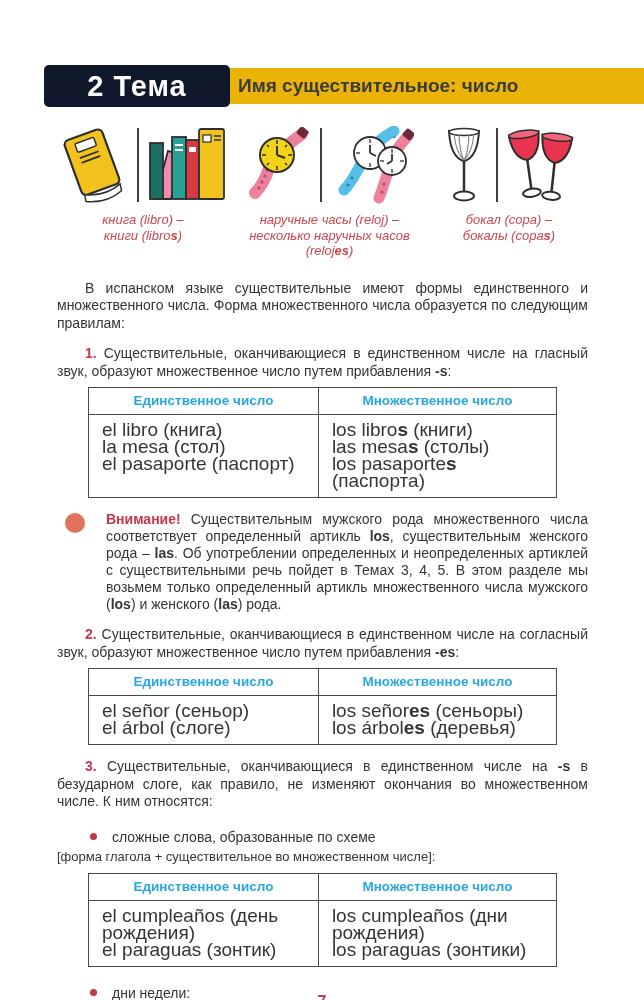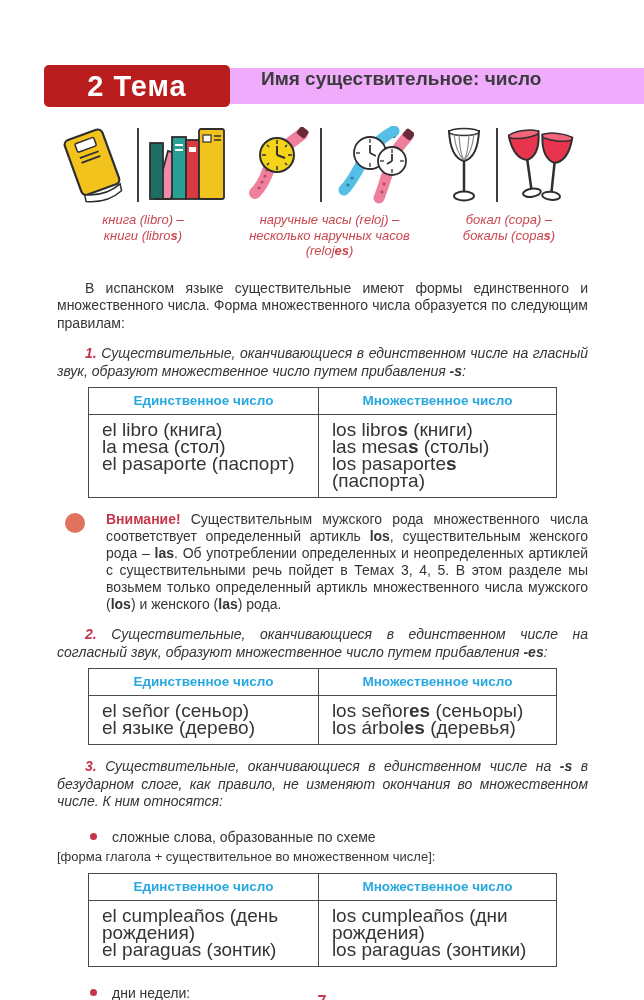--- a/index.html
+++ b/index.html
@@ -1,39 +1,39 @@
 <!DOCTYPE html>
 <html><head>
 <meta charset="utf-8">
 <style>
   html,body{margin:0;padding:0;background:#fff;}
   body{width:644px;height:1000px;font-family:"Liberation Sans",sans-serif;color:#353535;overflow:hidden;}
   .page{position:relative;width:644px;height:1000px;background:#fff;}
 
   
   .header{display:flex;align-items:center;margin-top:65px;height:42px;}
-  .theme-box{margin-left:44px;width:186px;height:42px;background:#b91c1c;border-radius:5px;
+  .theme-box{margin-left:44px;width:186px;height:42px;background:#0f172a;border-radius:5px;
     display:flex;align-items:center;justify-content:center;color:#fff;font-weight:700;
     font-size:29px;letter-spacing:1px;flex:none;}
-  .title-band{flex:1;height:36px;background:#f0abfc;display:flex;
-    padding-left:31px;font-weight:700;font-size:19px;color:#3b3b3b;}
+  .title-band{flex:1;height:36px;background:#eab308;display:flex;align-items:center;
+    padding-left:8px;font-weight:700;font-size:19px;color:#3b3b3b;}
 
   .content{padding:0 56px 0 57px;}
 
   
   .illos{display:flex;margin-top:16px;}
   .illo{display:flex;flex-direction:column;align-items:center;}
   .illo.c1{width:172px;}.illo.c2{width:158px;}.illo.c3{width:201px;}
   .illo-images{display:flex;align-items:center;height:84px;}
   .vdiv{width:2px;height:74px;background:#3f3f3f;margin:0 10px;}
   .caption{margin-top:5px;text-align:center;font-size:13px;line-height:15.5px;color:#c9474f;font-style:italic;}
 
   
   .intro{margin:21px 0 0;text-align:justify;text-indent:28px;font-size:14px;line-height:17.5px;}
-  .rule{margin:13px 0 0;text-align:justify;text-indent:28px;font-size:14px;line-height:17.5px;font-style:italic;}
+  .rule{margin:13px 0 0;text-align:justify;text-indent:28px;font-size:14px;line-height:17.5px;}
 
   
   table.vtable{border-collapse:collapse;margin:7px 0 0 31px;width:469px;table-layout:fixed;}
   .vtable th{border:1.6px solid #4a4a4a;color:#29a8df;font-size:13.5px;font-weight:700;
     padding:5px 16px 6px;text-align:center;}
   .vtable td{border:1.6px solid #4a4a4a;font-size:19px;padding:6px 8px 8px 13px;
     vertical-align:top;line-height:17px;}
   .col-sg{width:49%;}.col-pl{width:51%;}
 
   
@@ -221,21 +221,21 @@
       <thead>
           <tr>
         <th class="col-sg">Единственное число</th>
         <th class="col-pl">Множественное число</th>
       </tr>
         </thead>
       <tbody>
           <tr>
         <td>
           <div><span>el señor (сеньор)</span></div>
-          <div><span>el языке (дерево)</span></div>
+          <div><span>el árbol (слоге)</span></div>
         </td>
         <td>
           <div><span>los señor</span><span style="font-weight: 700;">es</span><span> (сеньоры)</span></div>
           <div><span>los árbol</span><span style="font-weight: 700;">es</span><span> (деревья)</span></div>
         </td>
       </tr>
         </tbody>
     </table>
 
     <p class="rule"><span style="font-weight: 700; color: rgb(197, 53, 75);">3.</span><span> Существительные, оканчивающиеся в единственном числе на </span><span style="font-weight: 700;">-s</span><span> в безударном слоге, как правило, не изменяют окончания во множественном числе. К ним относятся:</span></p>

